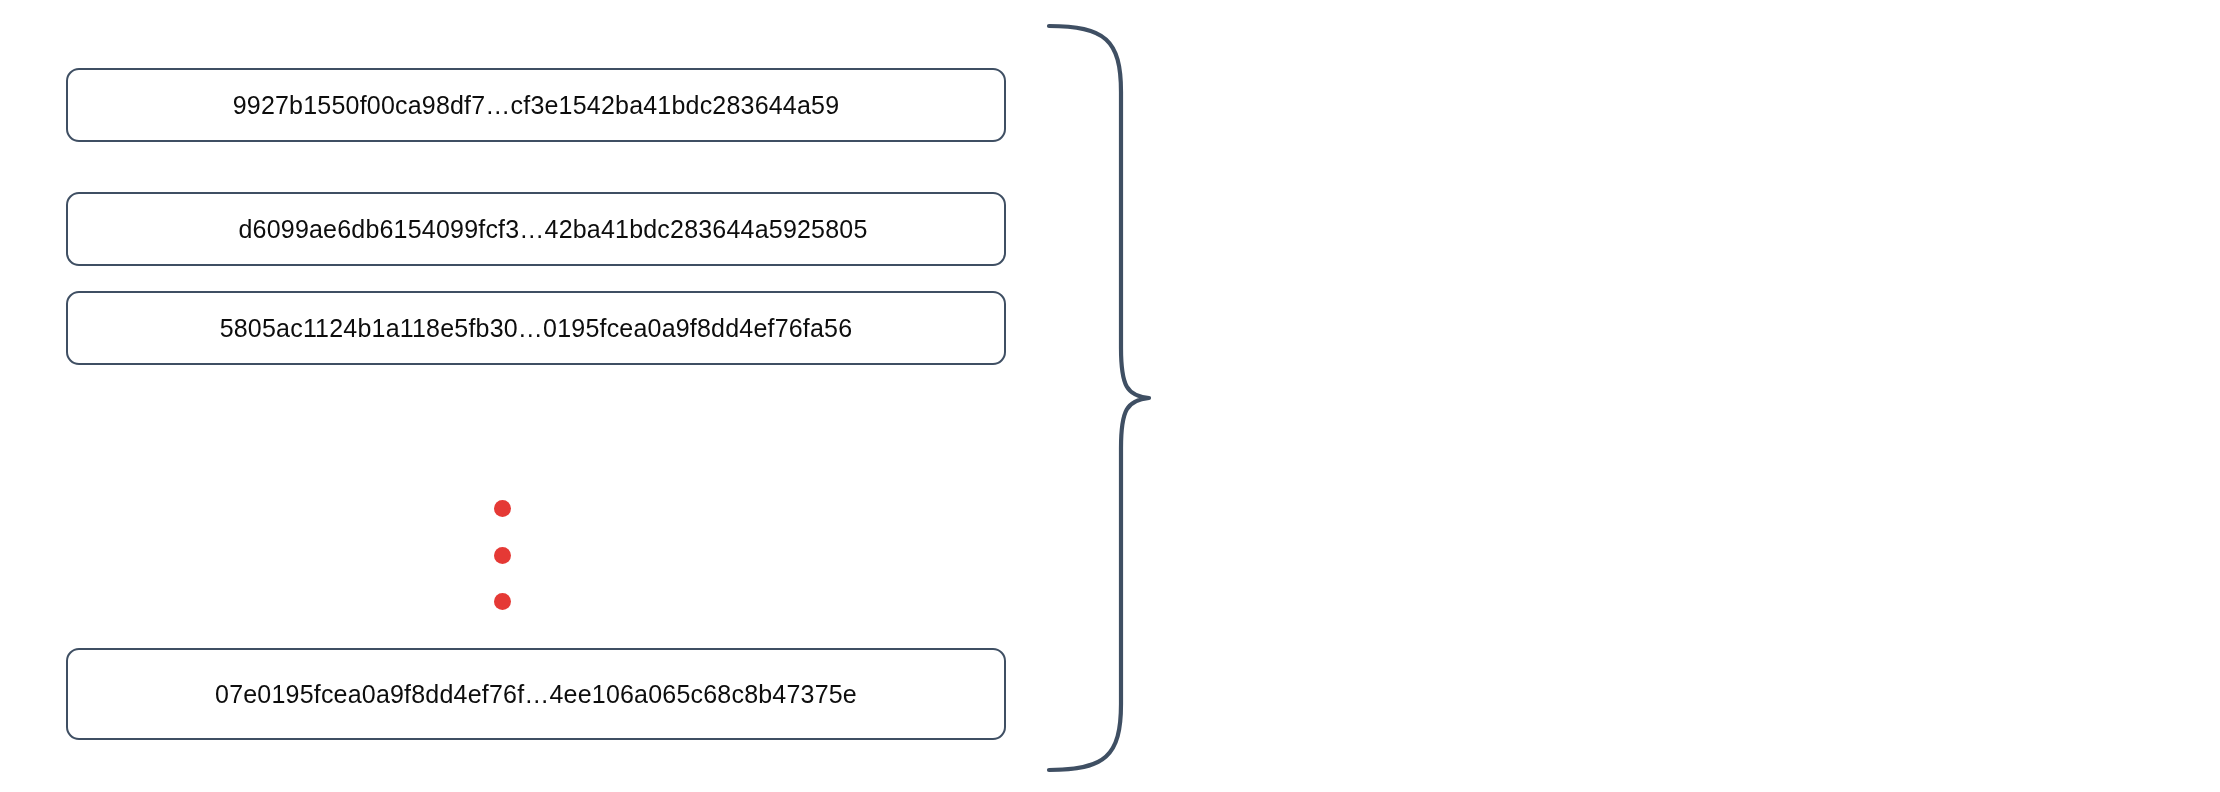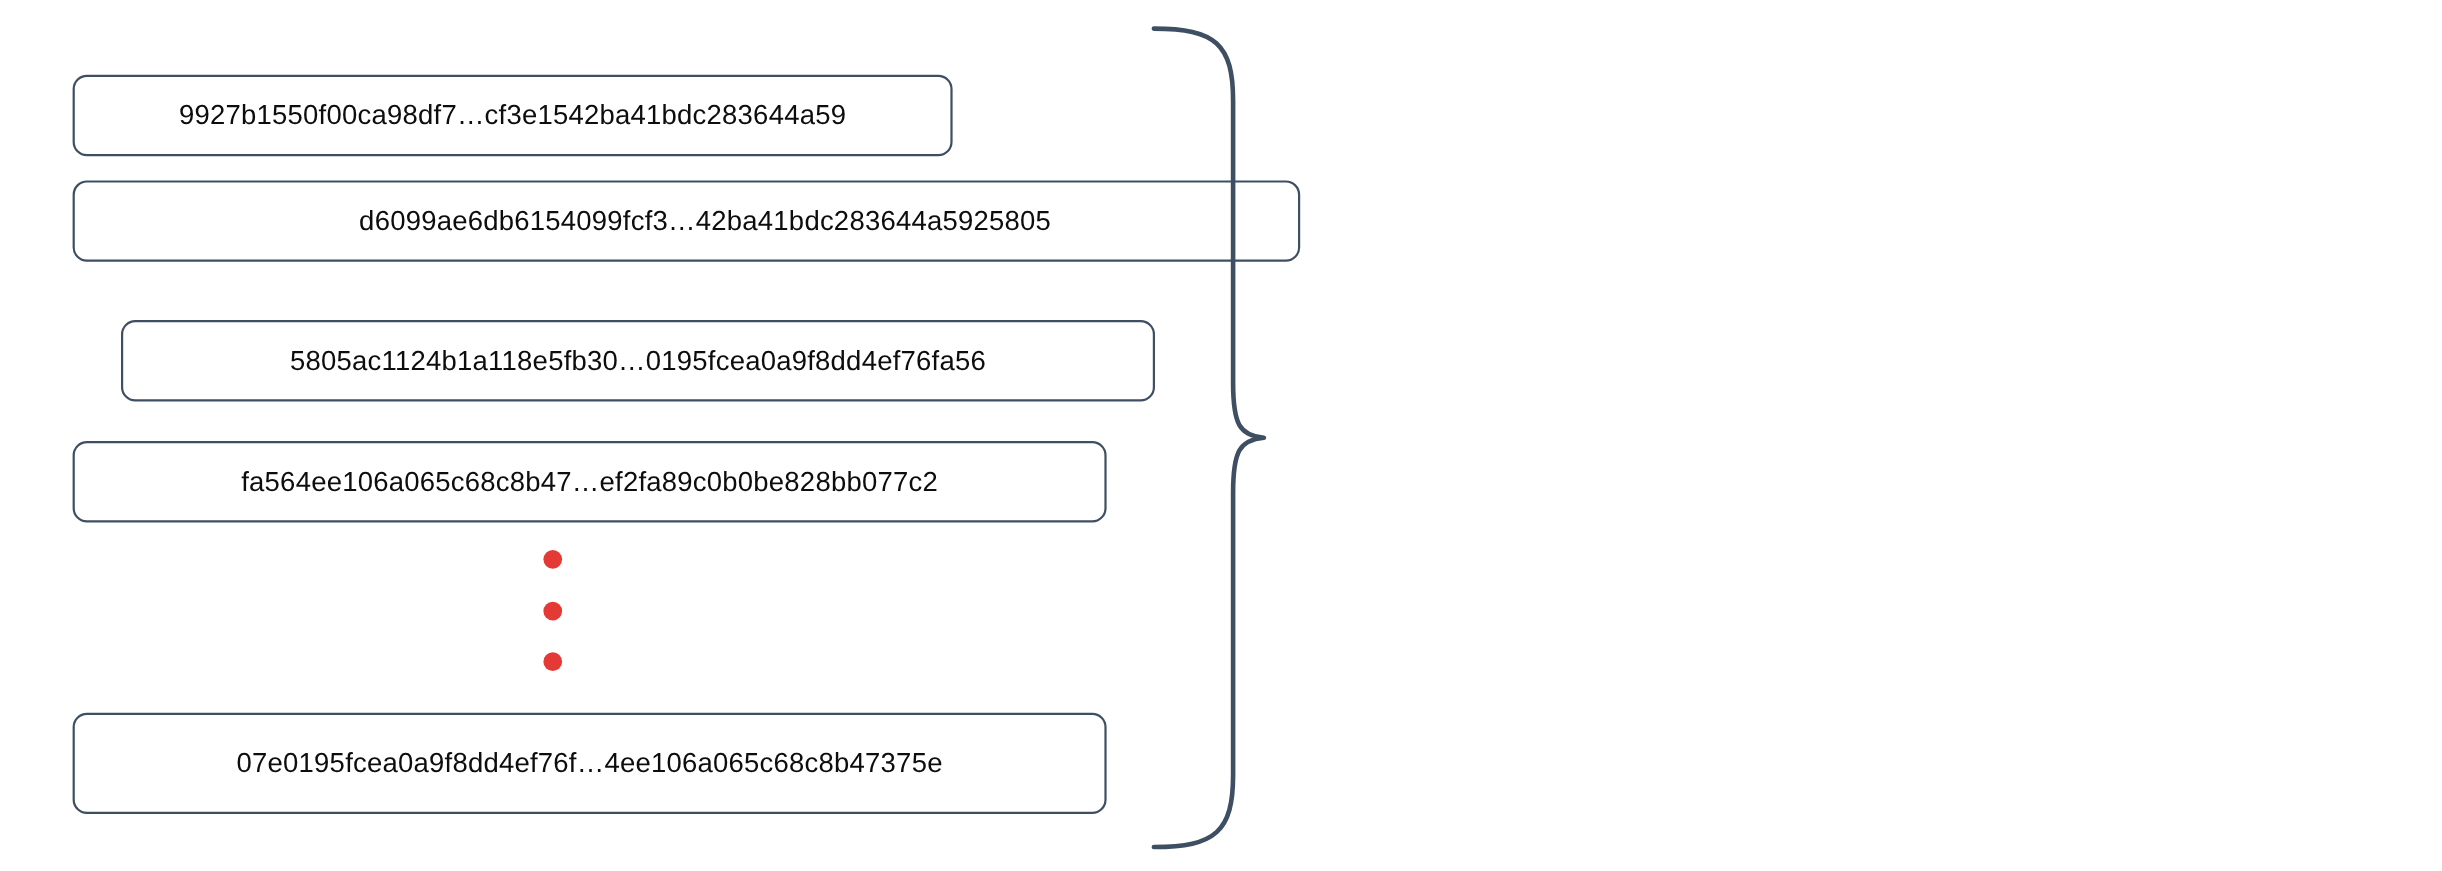--- a/index.html
+++ b/index.html
@@ -28,35 +28,32 @@
   .dot{width:17px;height:17px;border-radius:50%;background:#E53935;}
 
   .brace{position:absolute;left:1035px;top:18px;width:120px;height:760px;}
   .brace svg{display:block;width:100%;height:100%;}
 </style>
 </head>
 <body>
 
 <div class="canvas">
 
-  <div class="hash-box" style="left:66px;top:68px;width:800px;height:74px;">
+  <div class="hash-box" style="left:66px;top:68px;width:940px;height:74px;">
     <span>9927b1550f00ca98df7…cf3e1542ba41bdc283644a59</span>
   </div>
 
-  <div class="hash-box" style="left:66px;top:164px;width:1116px;height:74px;padding-left:34px;">
+  <div class="hash-box" style="left:66px;top:192px;width:940px;height:74px;padding-left:34px;">
     <span>d6099ae6db6154099fcf3…42ba41bdc283644a5925805</span>
   </div>
 
-  <div class="hash-box" style="left:66px;top:291px;width:940px;height:74px;margin-left:44px;">
+  <div class="hash-box" style="left:66px;top:291px;width:940px;height:74px;">
     <span>5805ac1124b1a118e5fb30…0195fcea0a9f8dd4ef76fa56</span>
   </div>
 
-  <div class="hash-box" style="left:66px;top:401px;width:940px;height:74px;">
-    <span>fa564ee106a065c68c8b47…ef2fa89c0b0be828bb077c2</span>
-  </div>
 
   <div class="dots" style="left:494px;top:500px;width:17px;height:110px;">
     <span class="dot"></span>
     <span class="dot"></span>
     <span class="dot"></span>
   </div>
 
   <div class="hash-box" style="left:66px;top:648px;width:940px;height:92px;">
     <span>07e0195fcea0a9f8dd4ef76f…4ee106a065c68c8b47375e</span>
   </div>

